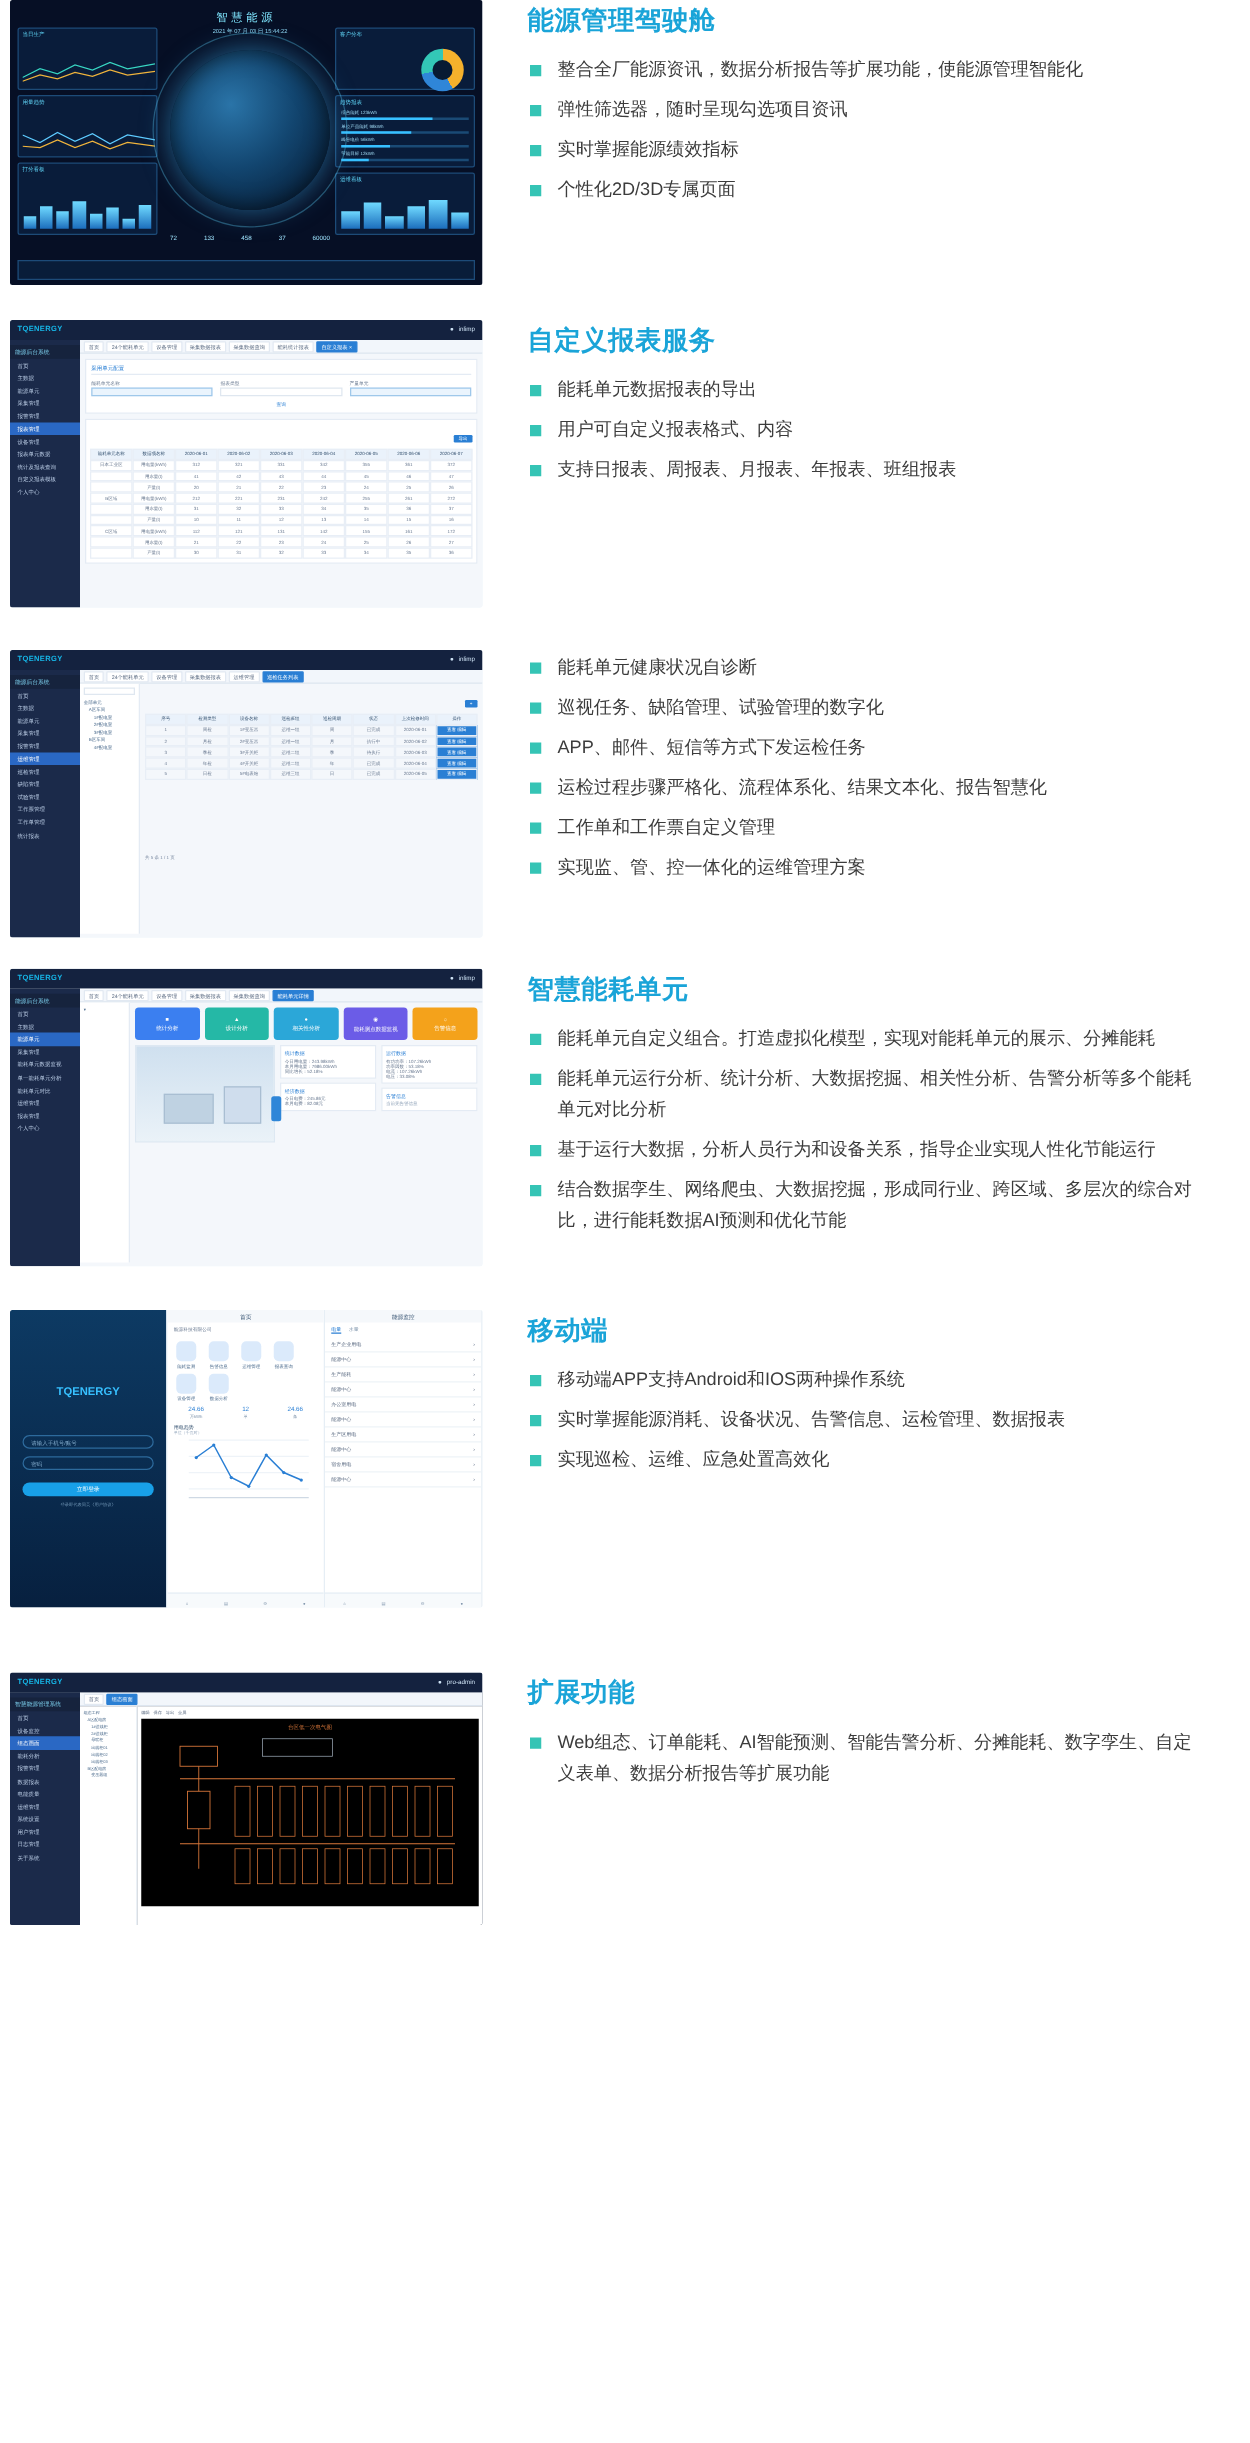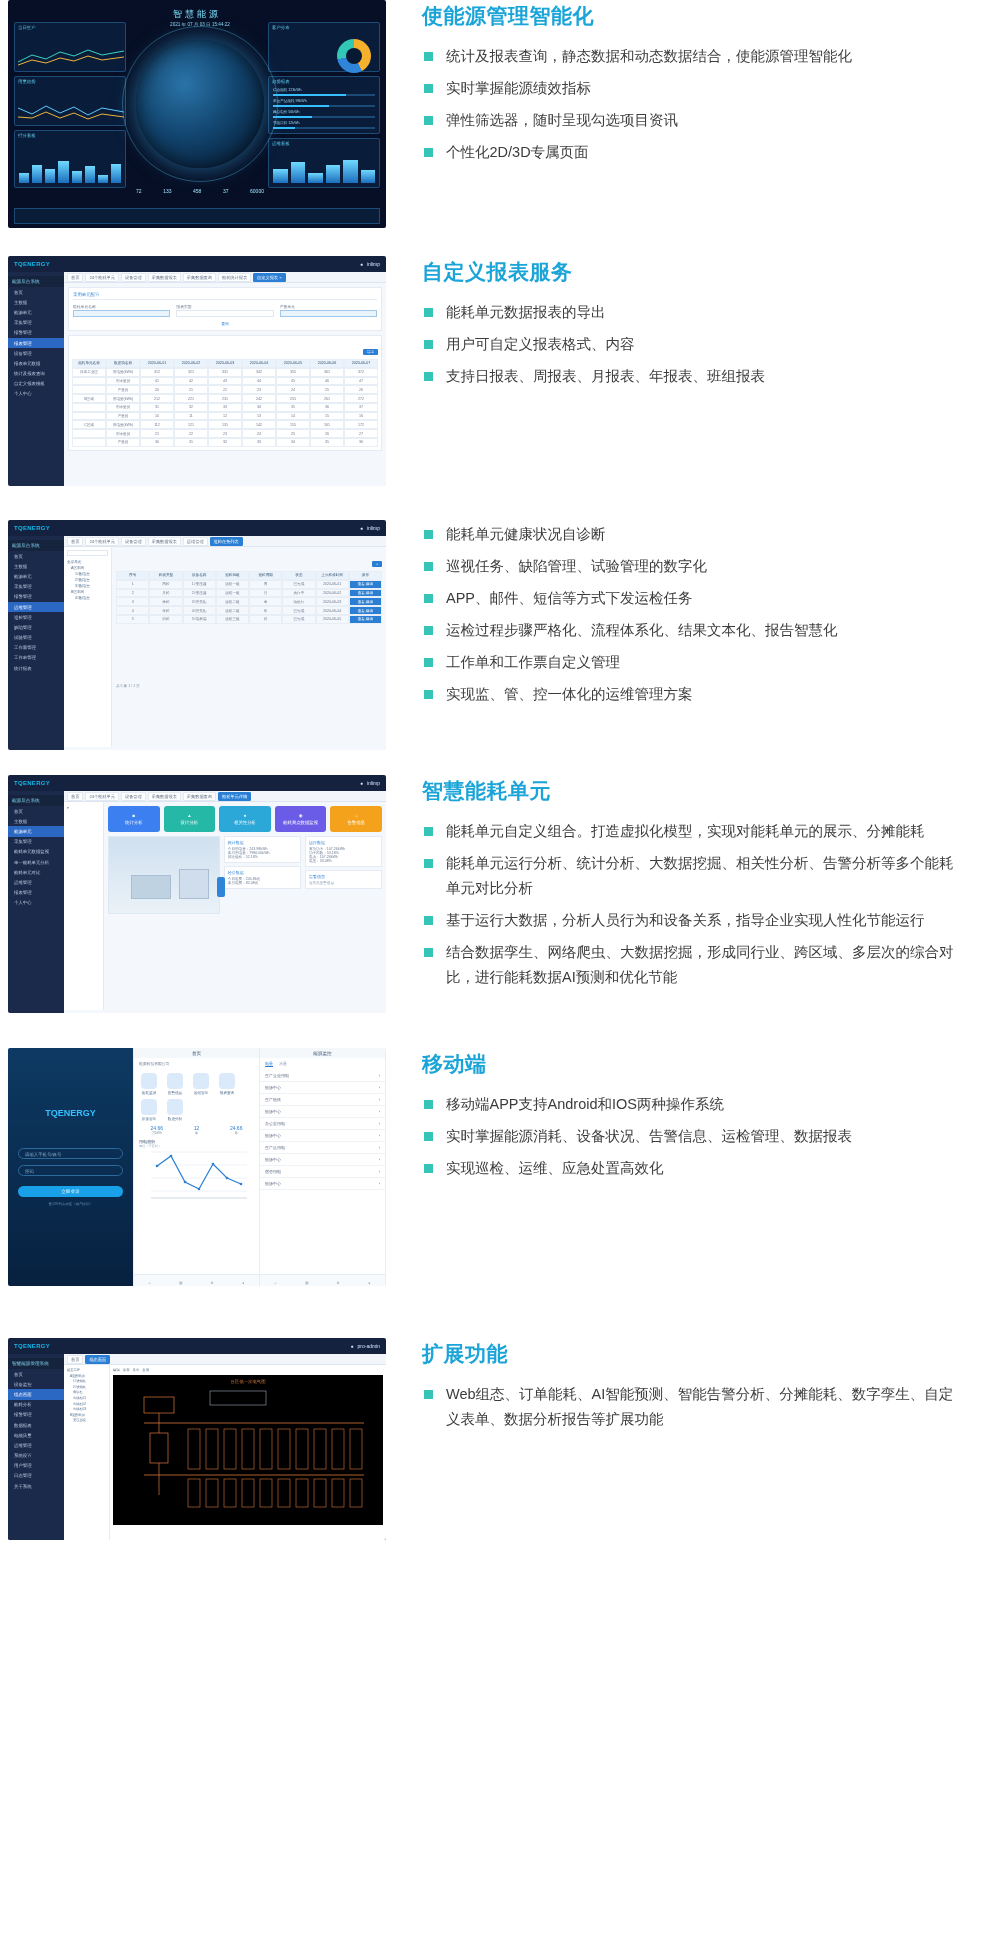--- a/index.html
+++ b/index.html
@@ -220,25 +220,25 @@
         <span>72</span>
         <span>133</span>
         <span>458</span>
         <span>37</span>
         <span>60000</span>
       </div>
       <div class="ck-btm"></div>
     </div>
   </div>
   <div class="txt">
-    <h2>使能源管理智能化</h2>
+    <h2>能源管理驾驶舱</h2>
     <ul>
-      <li>统计及报表查询，静态数据和动态数据结合，使能源管理智能化</li>
+      <li>整合全厂能源资讯，数据分析报告等扩展功能，使能源管理智能化</li>
+      <li>弹性筛选器，随时呈现勾选项目资讯</li>
       <li>实时掌握能源绩效指标</li>
-      <li>弹性筛选器，随时呈现勾选项目资讯</li>
       <li>个性化2D/3D专属页面</li>
     </ul>
   </div>
 </div>
 
 <div class="section" style="top:256px;">
   <div class="shot">
     <div class="appbar">
       <span class="logo">TQENERGY</span>
       <span class="sp"></span>

